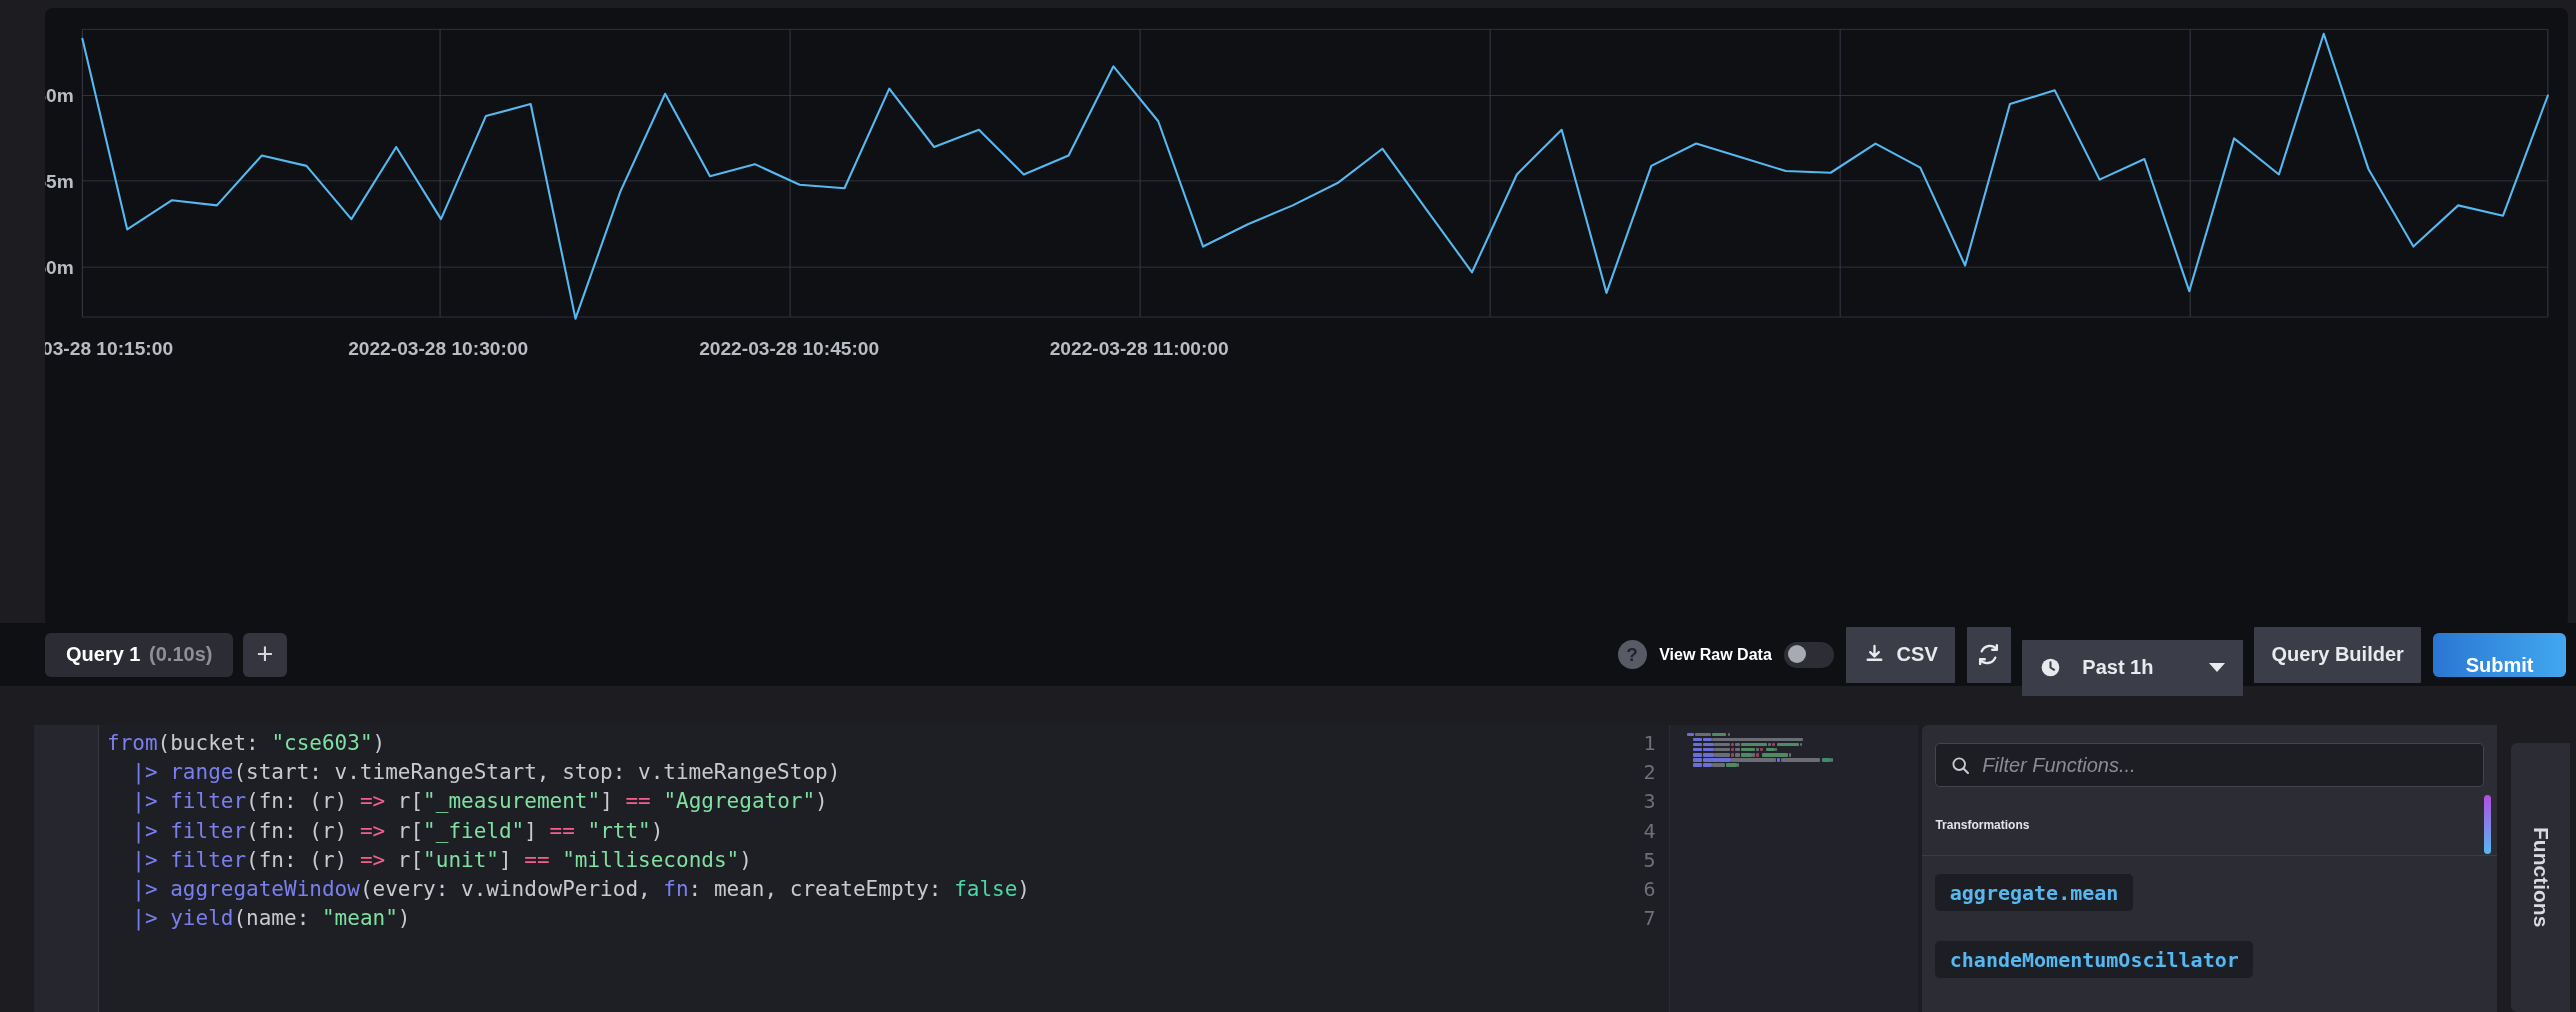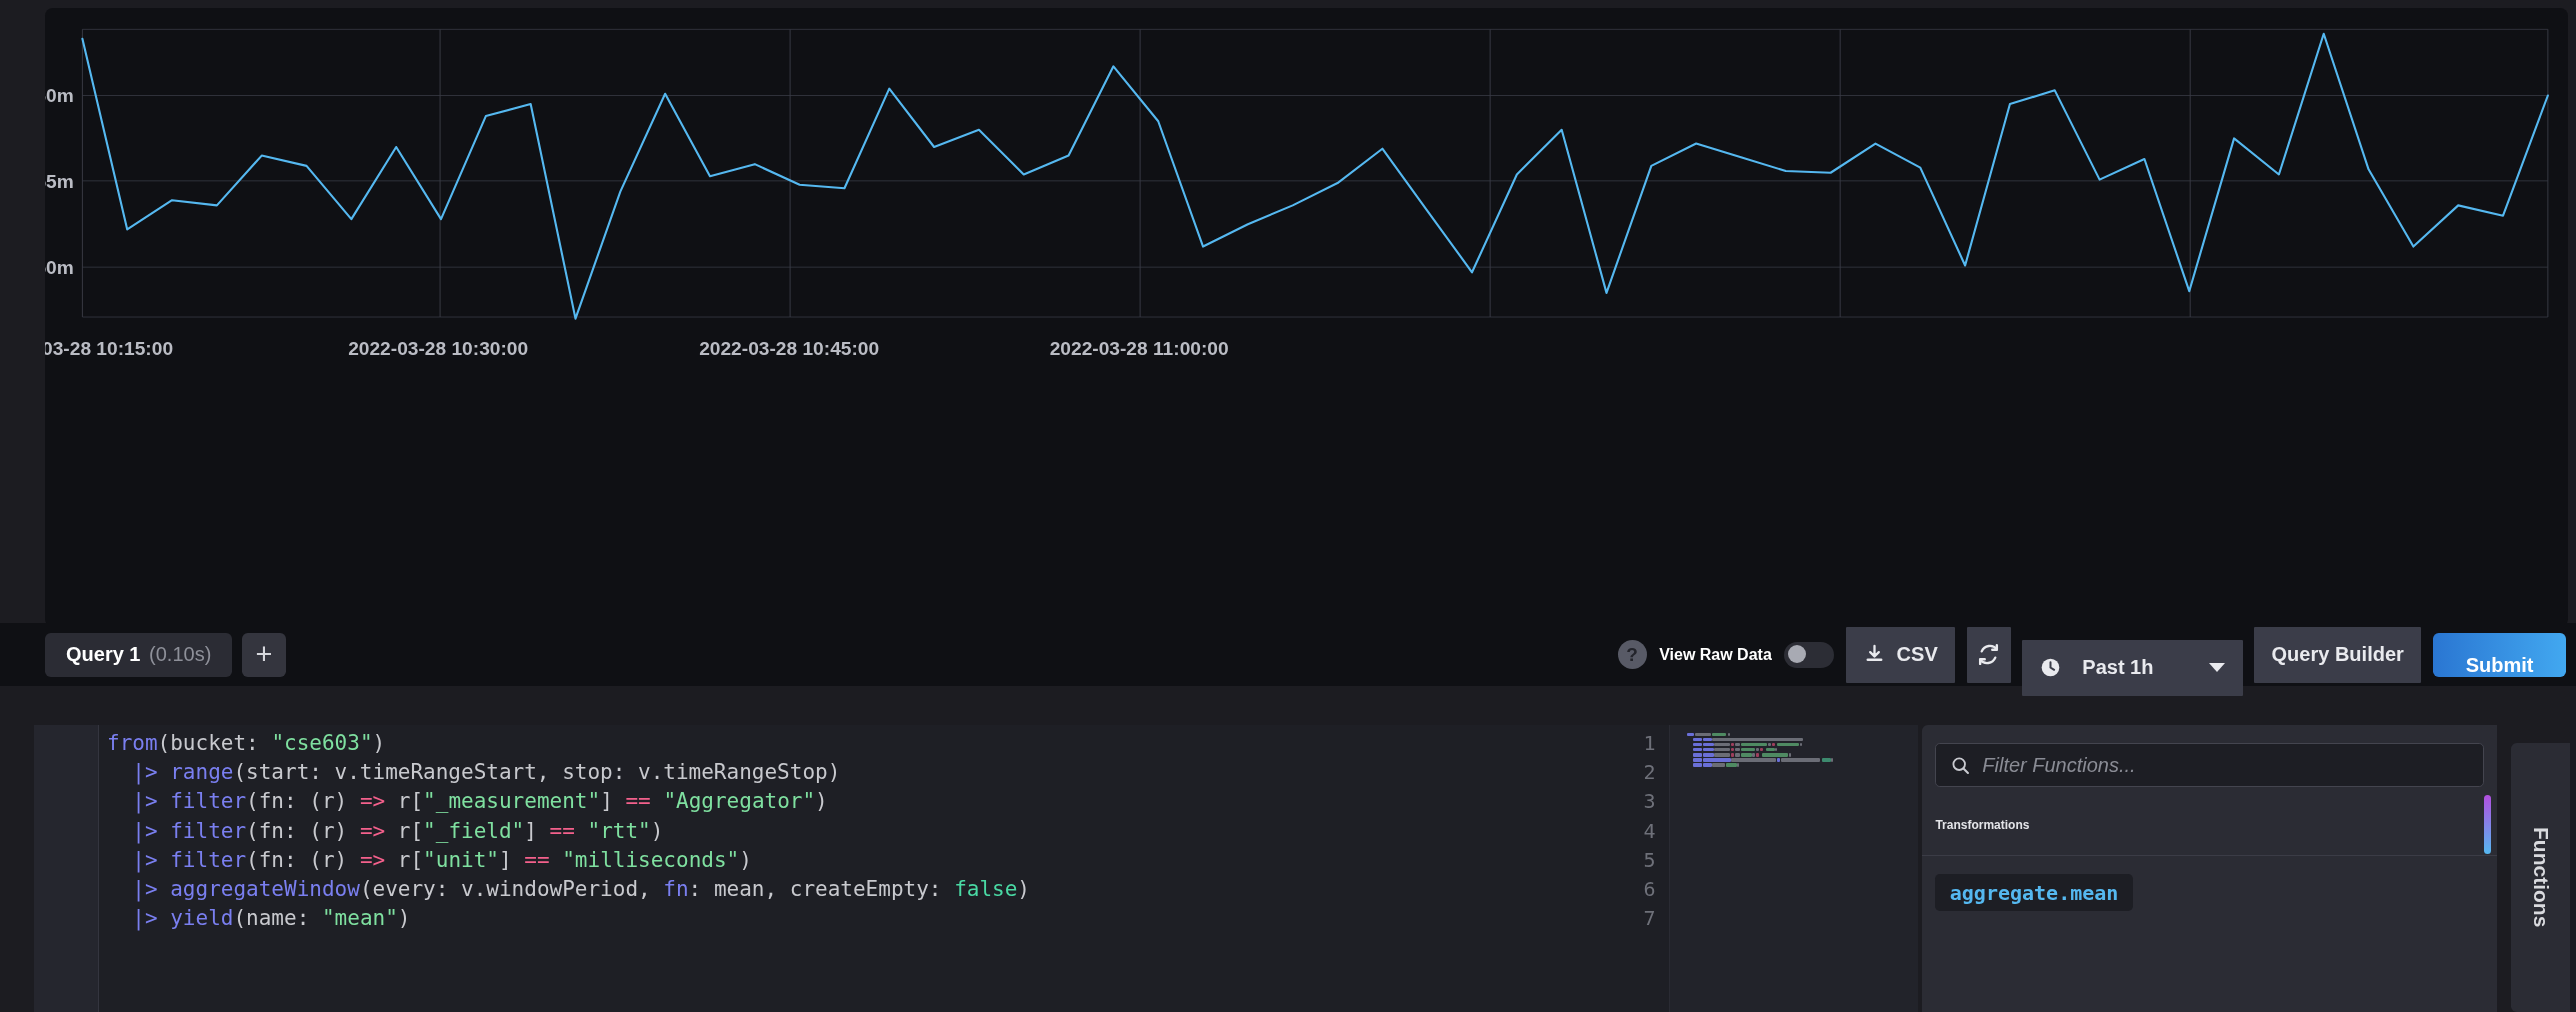--- a/index.html
+++ b/index.html
@@ -52,21 +52,21 @@
   .tb-left { display: flex; align-items: center; gap: 9.6px; margin-left: 45px; }
   .tb-right {
     margin-left: auto; margin-right: 9.6px;
     display: flex; align-items: center; gap: 11.5px;
   }
   .query-tab {
     height: 44px; padding: 0 21px; border-radius: 5.8px;
     background: #2b2c34; display: flex; align-items: center;
     color: #ffffff; font-size: 20px; font-weight: 700; white-space: nowrap;
   }
-  .query-tab .dur { color: #8e9099; font-weight: 400; margin-left: 8.6px; }
+  .query-tab .dur { color: #8e9099; font-weight: 700; margin-left: 8.6px; }
   .add-query {
     width: 44px; height: 44px; border-radius: 5.8px;
     background: #34353e; color: #d6d7dc;
     display: flex; align-items: center; justify-content: center;
     font-size: 29px; font-weight: 400; line-height: 1;
   }
   .raw-toggle-group { display: flex; align-items: center; gap: 12.5px; }
   .help-icon {
     width: 29px; height: 29px; border-radius: 50%;
     background: #585a66; color: #23242b;
@@ -383,20 +383,23 @@
         </div>
       </div>
 
       <div class="fn-section-title">Transformations</div>
       <div class="fn-divider"></div>
       <div class="fn-scrollbar"></div>
 
       <div class="fn-item" style="top:149px">
         <span>aggregate.mean</span>
       </div>
+      <div class="fn-item" style="top:216px">
+        <span>chandeMomentumOscillator</span>
+      </div>
     </div>
   </div>
 
   <div class="fn-tab">
     <span>Functions</span>
   </div>
 
 </div>
 
 

